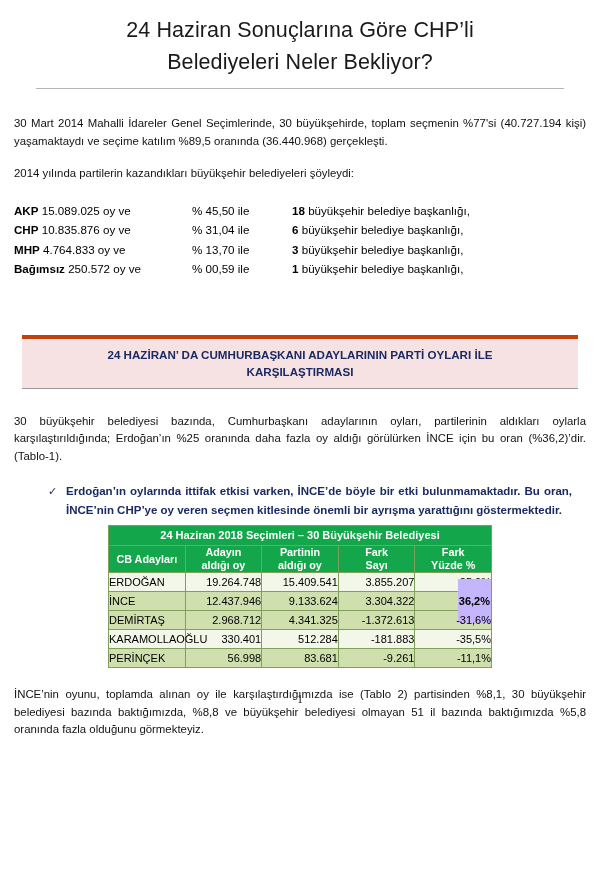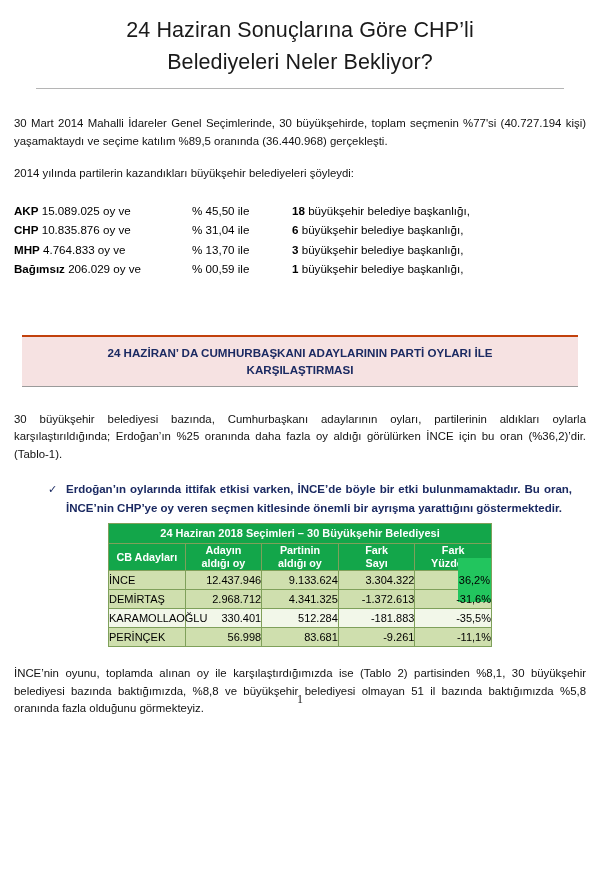--- a/index.html
+++ b/index.html
@@ -67,21 +67,21 @@
   }
   .party-col-a { width: 170px; flex: 0 0 170px; }
   .party-col-b { width: 92px; flex: 0 0 92px; }
   .party-col-c { flex: 1 1 auto; }
   .party-row b { font-weight: bold; }
 
   
   .banner {
     margin: 56px 8px 0 8px;
     background: #f6e2e2;
-    border-top: 2px solid #c2410c;
+    border-top: 4px solid #c2410c;
     border-bottom: 1px solid #9a9a9a;
     color: #1b2a62;
     font-weight: bold;
     font-size: 11.6px;
     line-height: 17px;
     text-align: center;
     padding: 7px 28px 8px 28px;
     box-sizing: border-box;
   }
 
@@ -168,22 +168,23 @@
     font-size: 11px;
   }
   td.c-num {
     text-align: right;
     padding-right: 5px;
     font-size: 11px;
   }
   tr.row-light td { background: #f2f7e9; }
   tr.row-dark  td { background: #cfdfae; }
   .hl {
-    background: #22c55e;
+    background: #c4b5fd;
     padding: 16px 1px;
+    font-weight: bold;
   }
 
   .para-bottom { margin-top: 18px; }
 
   
   .page-number {
     position: absolute;
     left: 0;
     right: 0;
     bottom: 12px;
@@ -217,21 +218,21 @@
       <div class="party-col-a"><b>CHP</b>&nbsp;<span>10.835.876 oy ve</span></div>
       <div class="party-col-b">% 31,04 ile</div>
       <div class="party-col-c"><b>6</b>&nbsp;<span>büyükşehir belediye başkanlığı,</span></div>
     </div>
     <div class="party-row">
       <div class="party-col-a"><b>MHP</b>&nbsp;<span>4.764.833 oy ve</span></div>
       <div class="party-col-b">% 13,70 ile</div>
       <div class="party-col-c"><b>3</b>&nbsp;<span>büyükşehir belediye başkanlığı,</span></div>
     </div>
     <div class="party-row">
-      <div class="party-col-a"><b>Bağımsız</b>&nbsp;<span>206.029 oy ve</span></div>
+      <div class="party-col-a"><b>Bağımsız</b>&nbsp;<span>250.572 oy ve</span></div>
       <div class="party-col-b">% 00,59 ile</div>
       <div class="party-col-c"><b>1</b>&nbsp;<span>büyükşehir belediye başkanlığı,</span></div>
     </div>
   </div>
 
   <div class="banner">
     <span>24 HAZİRAN’ DA CUMHURBAŞKANI ADAYLARININ PARTİ OYLARI İLE</span>
     <br>
     <span>KARŞILAŞTIRMASI</span>
   </div>
@@ -252,20 +253,27 @@
         </tr>
         <tr class="hdr-cols">
           <td style="width:76px"><span>CB Adayları</span></td>
           <td style="width:74px"><span>Adayın</span><br><span>aldığı oy</span></td>
           <td style="width:73px"><span>Partinin</span><br><span>aldığı oy</span></td>
           <td style="width:67px"><span>Fark</span><br><span>Sayı</span></td>
           <td style="width:94px"><span>Fark</span><br><span>Yüzde %</span></td>
         </tr>
       </thead>
       <tbody>
+        <tr class="row-light">
+          <td class="c-name">ERDOĞAN</td>
+          <td class="c-num">19.264.748</td>
+          <td class="c-num">15.409.541</td>
+          <td class="c-num">3.855.207</td>
+          <td class="c-num">25,0%</td>
+        </tr>
         <tr class="row-dark">
           <td class="c-name">İNCE</td>
           <td class="c-num">12.437.946</td>
           <td class="c-num">9.133.624</td>
           <td class="c-num">3.304.322</td>
           <td class="c-num"><span class="hl">36,2%</span></td>
         </tr>
         <tr class="row-dark">
           <td class="c-name">DEMİRTAŞ</td>
           <td class="c-num">2.968.712</td>

